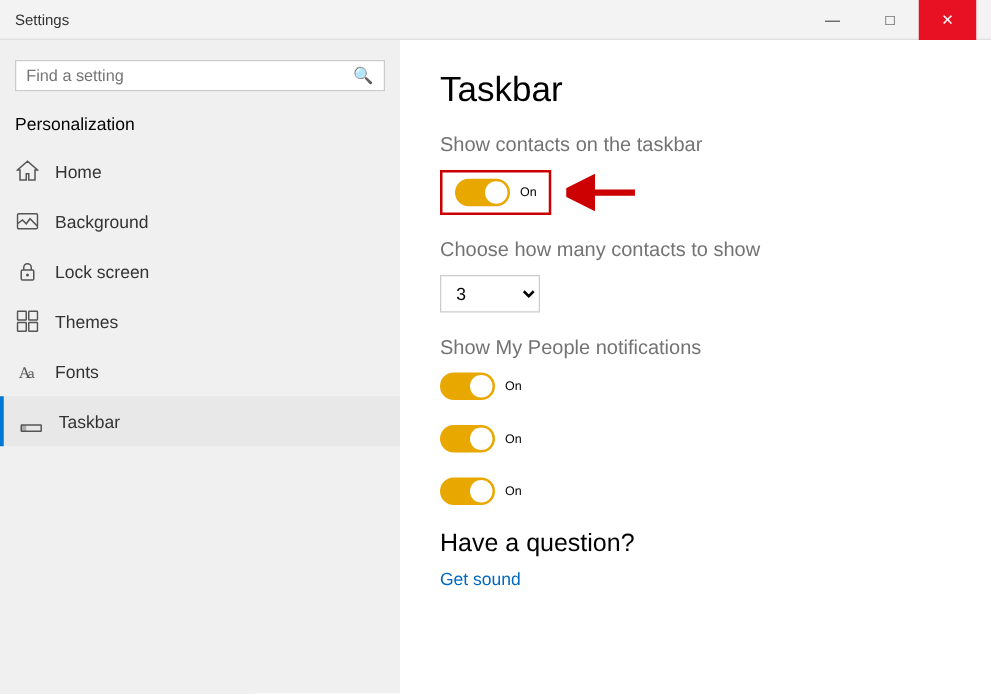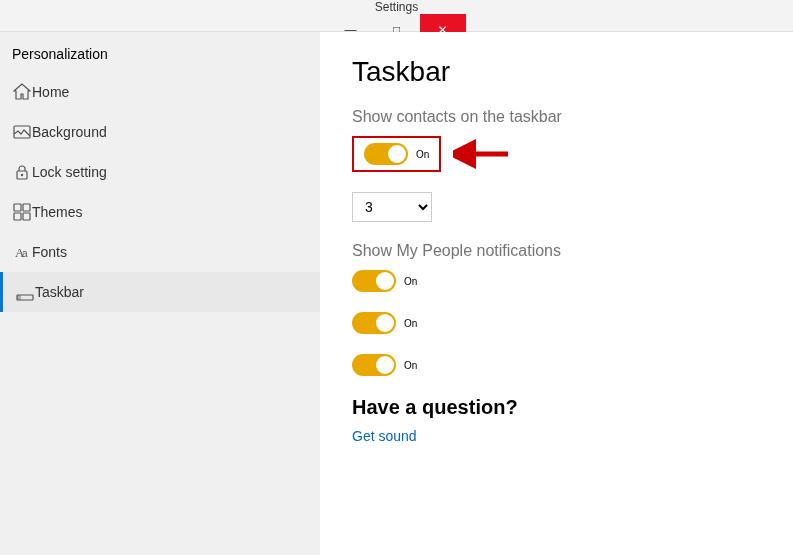--- a/index.html
+++ b/index.html
@@ -15,21 +15,20 @@
 
     
     .title-bar {
       display: flex;
       align-items: center;
       justify-content: space-between;
       height: 32px;
       background: #f3f3f3;
       padding: 0 12px;
       border-bottom: 1px solid #e0e0e0;
-      flex-direction: column;
     }
     .title-bar-title {
       font-size: 12px;
       color: #333;
     }
     .title-bar-controls {
       display: flex;
       gap: 0;
     }
     .title-bar-btn {
@@ -91,20 +90,21 @@
       color: #000;
     }
 
     .sidebar-item {
       display: flex;
       align-items: center;
       padding: 10px 12px;
       cursor: pointer;
       font-size: 14px;
       color: #333;
+      gap: 12px;
       position: relative;
     }
     .sidebar-item.active {
       background: #e8e8e8;
       border-left: 3px solid #0078d4;
     }
     .sidebar-item .icon {
       width: 20px;
       height: 20px;
       display: flex;
@@ -165,21 +165,21 @@
       font-size: 10px;
       color: #000;
     }
 
     .dropdown-row {
       margin-bottom: 20px;
     }
 
     .have-question {
       font-size: 20px;
-      font-weight: 700;
+      font-weight: 400;
       margin-bottom: 8px;
       margin-top: 8px;
     }
     .get-help-link {
       color: #0067c0;
       font-size: 14px;
       cursor: pointer;
       text-decoration: none;
     }
   </style>
@@ -191,20 +191,24 @@
   <div class="title-bar-controls">
     <button class="title-bar-btn minimize">—</button>
     <button class="title-bar-btn maximize">□</button>
     <button class="title-bar-btn close">✕</button>
   </div>
 </div>
 
 <div class="app-body">
 
   <div class="sidebar">
+    <div class="sidebar-search">
+      <input type="text" placeholder="Find a setting" style="">
+      <span class="sidebar-search-icon">🔍</span>
+    </div>
 
     <div class="sidebar-heading">Personalization</div>
 
     <div class="sidebar-item">
       <span class="icon">
         <svg width="18" height="18" viewBox="0 0 18 18" fill="none" xmlns="http://www.w3.org/2000/svg">
           <path d="M9 1L1 8h2v8h5v-5h2v5h5V8h2L9 1z" stroke="#555" stroke-width="1.2" fill="none"></path>
         </svg>
       </span>
       <span>Home</span>
@@ -222,21 +226,21 @@
 
 
     <div class="sidebar-item">
       <span class="icon">
         <svg width="18" height="18" viewBox="0 0 18 18" fill="none">
           <rect x="4" y="8" width="10" height="8" rx="1" stroke="#555" stroke-width="1.2" fill="none"></rect>
           <path d="M6 8V6a3 3 0 016 0v2" stroke="#555" stroke-width="1.2" fill="none"></path>
           <circle cx="9" cy="12" r="1.2" fill="#555"></circle>
         </svg>
       </span>
-      <span>Lock setting</span>
+      <span>Lock screen</span>
     </div>
 
     <div class="sidebar-item">
       <span class="icon">
         <svg width="18" height="18" viewBox="0 0 18 18" fill="none">
           <rect x="1" y="1" width="7" height="7" rx="0.5" stroke="#555" stroke-width="1.2" fill="none"></rect>
           <rect x="10" y="1" width="7" height="7" rx="0.5" stroke="#555" stroke-width="1.2" fill="none"></rect>
           <rect x="1" y="10" width="7" height="7" rx="0.5" stroke="#555" stroke-width="1.2" fill="none"></rect>
           <rect x="10" y="10" width="7" height="7" rx="0.5" stroke="#555" stroke-width="1.2" fill="none"></rect>
         </svg>
@@ -281,20 +285,21 @@
         <defs>
           <marker id="arrowhead" markerWidth="6" markerHeight="6" refX="3" refY="3" orient="auto">
             <polygon points="0 0, 6 3, 0 6" fill="#cc0000"></polygon>
           </marker>
         </defs>
         <line x1="55" y1="15" x2="8" y2="15" stroke="#cc0000" stroke-width="5" marker-end="url(#arrowhead)"></line>
       </svg>
     </div>
 
     
+    <div class="setting-label">Choose how many contacts to show</div>
     <div class="dropdown-row">
       <select style="border: 1px solid #ccc; padding: 5px 8px; font-size: 14px; width: 80px; background: #fff; cursor: pointer;">
         <option>3</option>
         <option>5</option>
         <option>7</option>
         <option>10</option>
       </select>
     </div>
 
     

